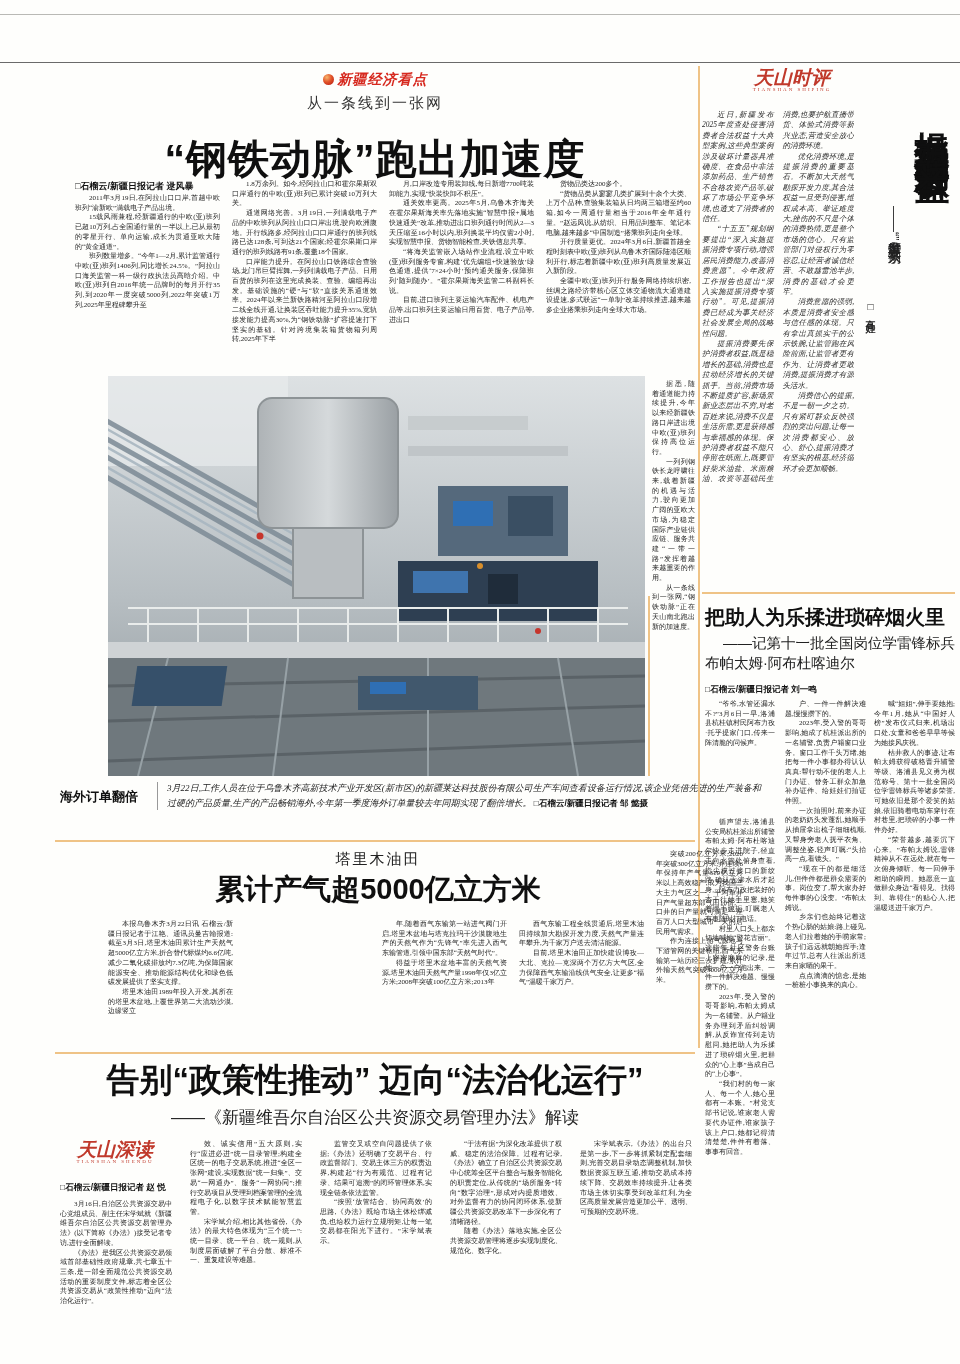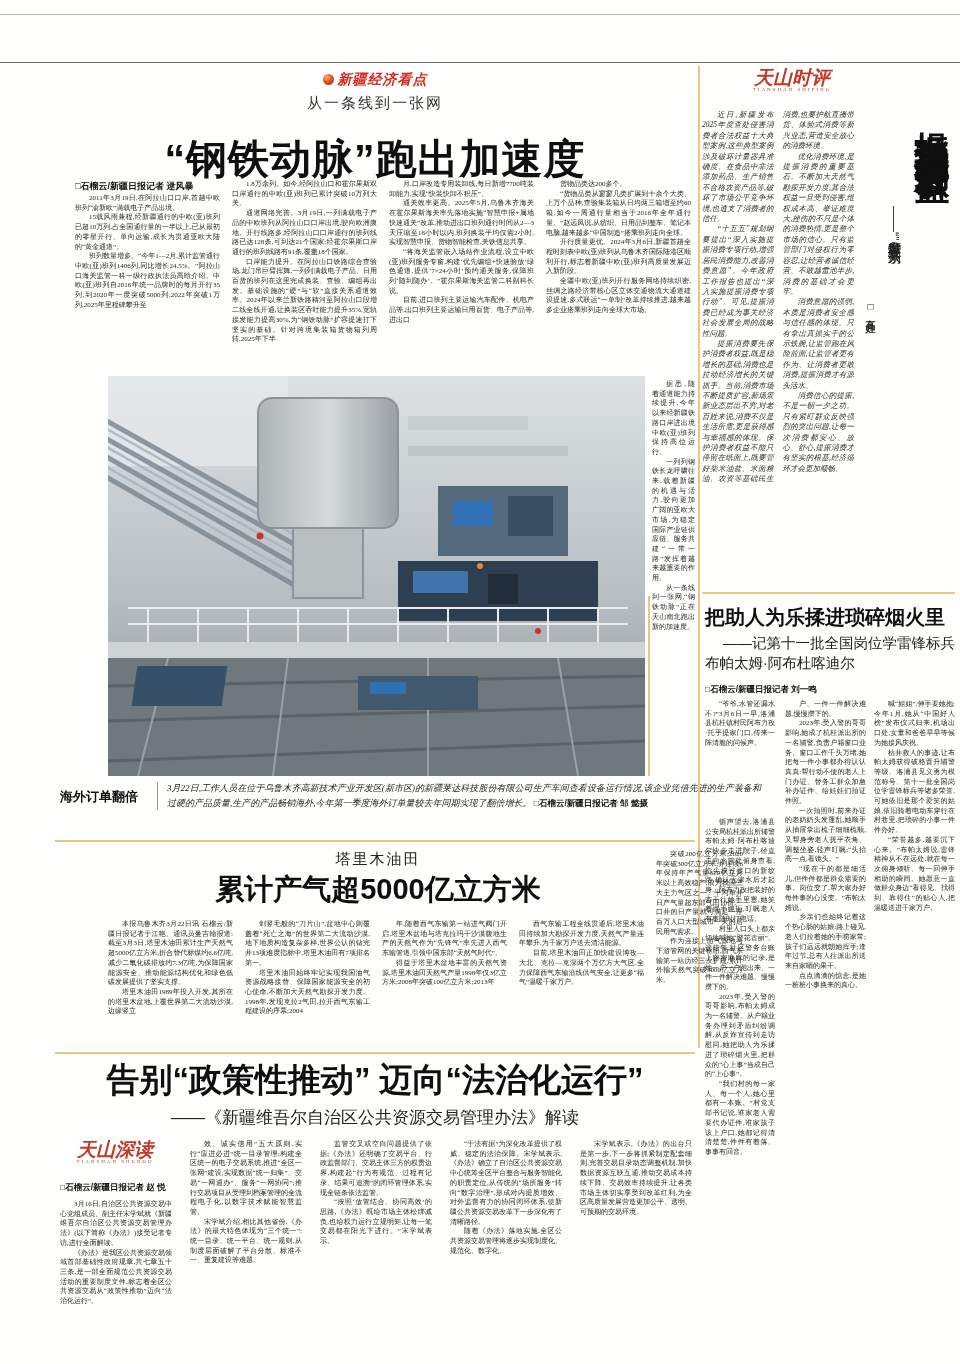--- a/index.html
+++ b/index.html
@@ -214,24 +214,20 @@
 
   <div class="tanrule" style="left:55px;top:840px;width:640px;height:2px;"></div>
 
   <div class="abs" style="left:55px;top:844px;width:640px;height:206px;margin-left:48px;">
     <div class="sans abs" style="left:5px;top:6px;width:540px;text-align:center;font-size:15px;color:#222;letter-spacing:2px;">塔里木油田</div>
     <div class="sans abs" style="left:5px;top:26px;width:540px;text-align:center;font-size:29px;font-weight:bold;color:#0f0f0f;">累计产气超5000亿立方米</div>
     <div class="tcol b7" style="left:5px;top:76px;width:125px;height:124px;">
         <p>本报乌鲁木齐3月22日讯 石榴云/新疆日报记者于江艳、通讯员曼吉翰报道:截至3月3日,塔里木油田累计生产天然气超5000亿立方米,折合替代标煤约6.6亿吨,减少二氧化碳排放约7.3亿吨,为保障国家能源安全、推动能源结构优化和绿色低碳发展提供了坚实支撑。</p>
         <p>塔里木油田1989年投入开发,其所在的塔里木盆地,上覆世界第二大流动沙漠,边缘竖立</p>
       </div>
-    <div class="tcol b7" style="left:142px;top:76px;width:125px;height:124px;">
-        <p>剑竖毛般的“刀片山”,盆地中心则覆盖着“死亡之海”的世界第二大流动沙漠,地下地质构造复杂多样,世界公认的钻完井13项难度指标中,塔里木油田有7项排名第一。</p>
-        <p>塔里木油田始终牢记实现我国油气资源战略接替、保障国家能源安全的初心使命,不断加大天然气勘探开发力度。1998年,发现克拉2气田,拉开西气东输工程建设的序幕;2004</p>
-      </div>
     <div class="tcol b7" style="left:279px;top:76px;width:125px;height:124px;">
         <p>年,随着西气东输第一站进气阀门开启,塔里木盆地与塔克拉玛干沙漠腹地生产的天然气作为“先锋气”率先进入西气东输管道,引领中国东部“天然气时代”。</p>
         <p>得益于塔里木盆地丰富的天然气资源,塔里木油田天然气产量1998年仅3亿立方米;2008年突破100亿立方米;2013年</p>
       </div>
     <div class="tcol b7" style="left:416px;top:76px;width:125px;height:124px;">
         <p>西气东输工程全线贯通后,塔里木油田持续加大勘探开发力度,天然气产量连年攀升,为千家万户送去清洁能源。</p>
         <p>目前,塔里木油田正加快建设博孜—大北、克拉—克深两个万亿方大气区,全力保障西气东输沿线供气安全,让更多“福气”温暖千家万户。</p>
       </div>
     <div class="tcol b7" style="left:553px;top:6px;width:87px;height:194px;">
         <p>突破200亿立方米;2020年突破300亿立方米,并连续6年保持年产气量310亿立方米以上高效稳产,成为我国三大主力气区之一。平均单井日产气量超东部气田10倍,一口井的日产量就可满足一座百万人口大型城市一天的居民用气需求。</p>
@@ -255,21 +251,21 @@
       </div>
     <div class="tcol b7" style="left:135px;top:84px;width:112px;height:272px;">
         <p>效、诚实信用”五大原则,实行“应进必进”统一目录管理;构建全区统一的电子交易系统,推进“全区一张网”建设,实现数据“统一归集”、交易“一网通办”、服务“一网协同”;推行交易项目从受理到档案管理的全流程电子化,以数字技术赋能智慧监管。</p>
         <p>宋学斌介绍,相比其他省份,《办法》的最大特色体现为“三个统一”:统一目录、统一平台、统一规则,从制度层面破解了平台分散、标准不一、重复建设等难题。</p>
       </div>
     <div class="tcol b7" style="left:265px;top:84px;width:112px;height:272px;">
         <p>监管交叉或空白问题提供了依据;《办法》还明确了交易平台、行政监督部门、交易主体三方的权责边界,构建起“行为有规范、过程有记录、结果可追溯”的闭环管理体系,实现全链条依法监管。</p>
         <p>“按照‘放管结合、协同高效’的思路,《办法》既给市场主体松绑减负,也给权力运行立规明矩,让每一笔交易都在阳光下进行。”宋学斌表示。</p>
       </div>
     <div class="tcol b7" style="left:395px;top:84px;width:112px;height:272px;">
-        <p>“于法有据”为深化改革提供了权威、稳定的法治保障。宋学斌表示,《办法》确立了自治区公共资源交易中心统筹全区平台整合与服务智能化的职责定位,从传统的“场所服务”转向“数字治理”,形成对内提质增效、对外监督有力的协同闭环体系,使新疆公共资源交易改革下一步深化有了清晰路径。</p>
+        <p>“于法有据”为深化改革提供了权威、稳定的法治保障。过程有记录,《办法》确立了自治区公共资源交易中心统筹全区平台整合与服务智能化的职责定位,从传统的“场所服务”转向“数字治理”,形成对内提质增效、对外监督有力的协同闭环体系,使新疆公共资源交易改革下一步深化有了清晰路径。</p>
         <p>随着《办法》落地实施,全区公共资源交易管理将逐步实现制度化、规范化、数字化。</p>
       </div>
     <div class="tcol b7" style="left:525px;top:84px;width:112px;height:272px;">
         <p>宋学斌表示,《办法》的出台只是第一步,下一步将抓紧制定配套细则,完善交易目录动态调整机制,加快数据资源互联互通,推动交易成本持续下降、交易效率持续提升,让各类市场主体切实享受到改革红利,为全区高质量发展营造更加公平、透明、可预期的交易环境。</p>
       </div>
   </div>
 
 </div>
 
 </body></html>

